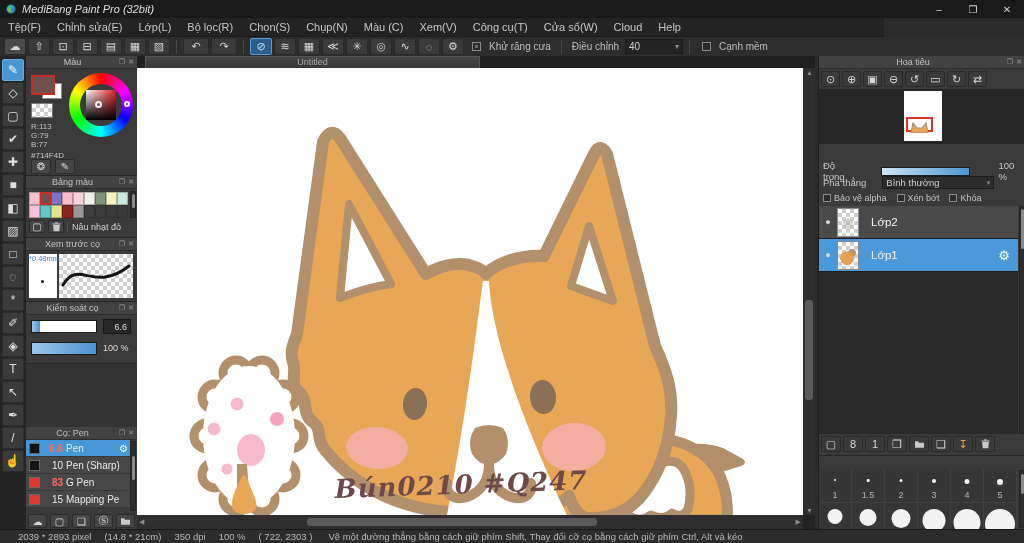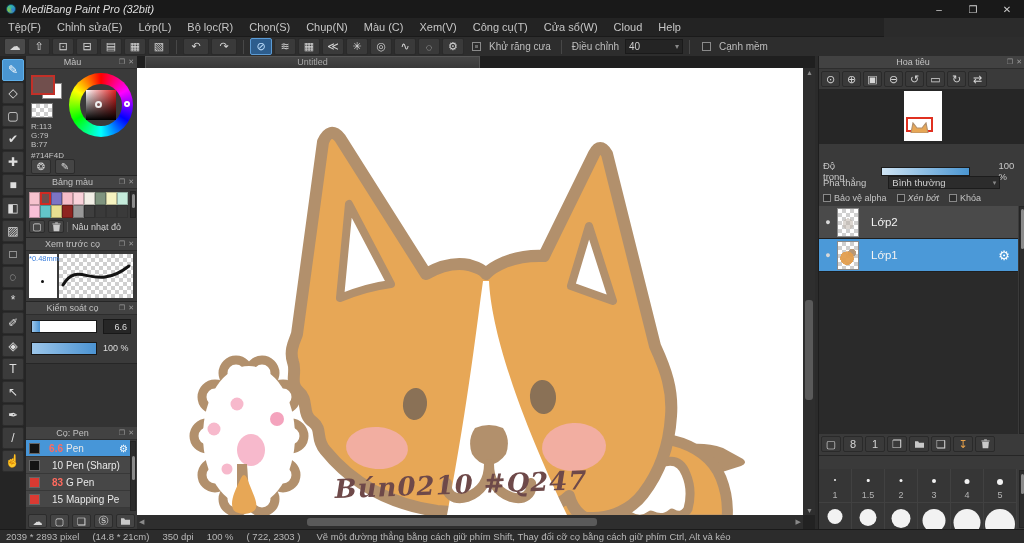--- a/index.html
+++ b/index.html
@@ -129,21 +129,21 @@
   #nav-page { position:absolute; left:85px; top:2px; width:38px; height:50px; background:#fff; }
   #nav-view { position:absolute; left:2px; top:26px; width:27px; height:15px; border:2px solid #e03020; }
 
   
   .lrow { display:flex; align-items:center; font-size:9.5px; color:#c8c8c8; }
   #opacity-row { position:absolute; left:4px; top:16px; width:198px;gap:22px; }
   #opacity-track { width:106px; height:9px; border:1px solid #1c1c1c;
     background:linear-gradient(to right,#cfe4f4,#4a96d2); margin:0 6px; }
   #blend-row { position:absolute; left:4px; top:32px; width:198px; }
   #blend-dd { width:112px; height:13px; background:#2c2c2c; border:1px solid #1c1c1c; display:flex;
-    align-items:center; font-size:9.5px; color:#cfcfcf; padding:0 3px; margin-left:22px; }
+    align-items:center; font-size:9.5px; color:#cfcfcf; padding:0 3px; margin-left:16px; }
   #blend-dd .caret { margin-left:auto; font-size:7px; color:#888; }
   #check-row { position:absolute; left:4px; top:49px; display:flex; gap:10px; font-size:9px; color:#c4c4c4; }
   .cb { width:8px; height:8px; border:1px solid #8a8a8a; background:#2d2d2d; margin-right:3px; }
   #layer-rows { position:absolute; left:0; top:62px; width:199px; height:228px; background:#2a2a2a; }
   .layer-row { height:33px; display:flex; align-items:center; background:#4a4a4a; border-bottom:1px solid #1f1f1f; }
   .layer-row.sel { background:#4b99d8; }
   .layer-row .vis { width:18px; text-align:center; color:#d8d8d8; font-size:9px; }
   .layer-thumb { width:22px; height:29px; border:1px solid #8a8a8a; }
   .layer-thumb.orange { background:
     radial-gradient(circle at 45% 60%, rgba(226,158,78,.95) 0 34%, rgba(0,0,0,0) 35%),
@@ -161,21 +161,21 @@
   
   #bs-grid { position:absolute; left:0; top:13px; width:198px; height:60px; overflow:hidden; background:#363636; }
   .bs-row { display:flex; }
   .bs-cell { position:relative; width:33px; height:34px; border-right:1px solid #414141; border-bottom:1px solid #414141; }
   .bs-dot { position:absolute; left:50%; top:10px; transform:translateX(-50%); background:#f2f2f2; border-radius:50%; }
   .bs-cell .lbl { position:absolute; left:0; right:0; bottom:2px; text-align:center; font-size:9px; color:#b4b4b4; }
 
   
   #statusbar { position:absolute; left:0; top:529px; width:1024px; height:14px; background:#2c2c2c;
     border-top:1px solid #1a1a1a; display:flex; align-items:center; font-size:9.5px; color:#b8b8b8;
-    padding-left:6px; white-space:nowrap; }
+    padding-left:18px; white-space:nowrap; }
   #status-segs { display:flex; gap:13px; }
   #status-hint { margin-left:16px; }
 
   svg text { user-select:none; }
 </style>
 </head>
 <body>
 
 <div id="titlebar">
   <div id="app-icon"></div>
@@ -526,21 +526,21 @@
         <div id="blend-dd">
           <span>Bình thường</span>
           <span class="caret">▾</span>
         </div>
       </div>
       <div id="check-row">
           <span style="display: flex; align-items: center;">
             <span class="cb"></span>
             <span>Bảo vệ alpha</span>
           </span>
-          <span style="display: flex; align-items: center; font-style: italic;">
+          <span style="display: flex; align-items: center;">
             <span class="cb"></span>
             <span>Xén bớt</span>
           </span>
           <span style="display: flex; align-items: center;">
             <span class="cb"></span>
             <span>Khóa</span>
           </span>
         </div>
       <div id="layer-rows">
           <div class="layer-row">

